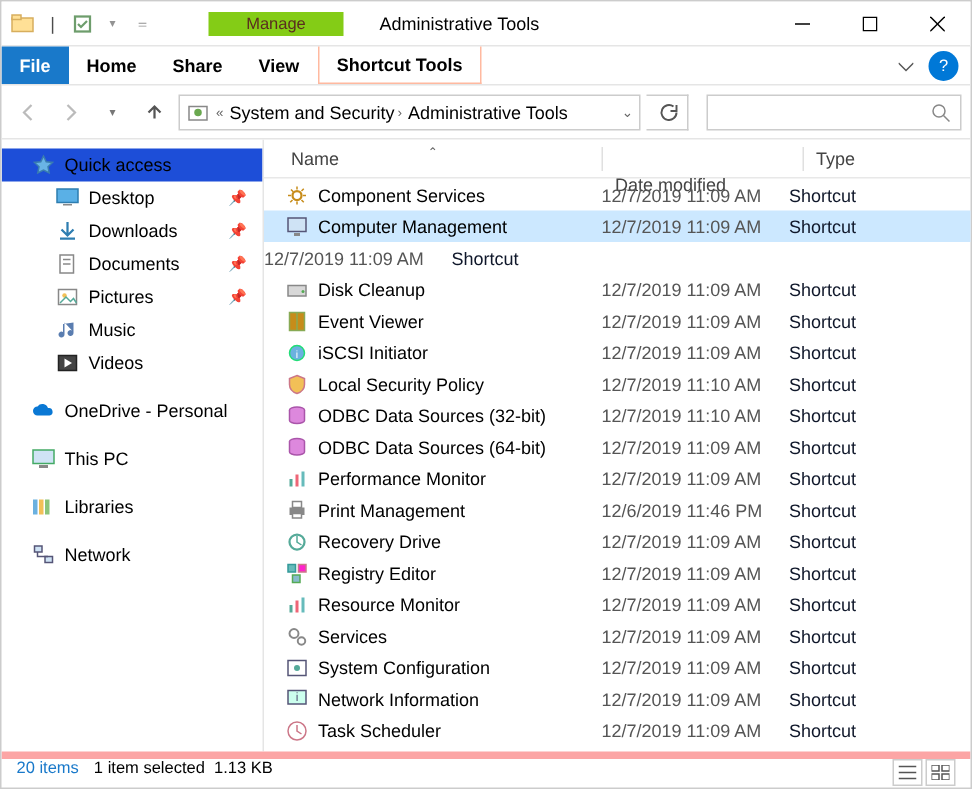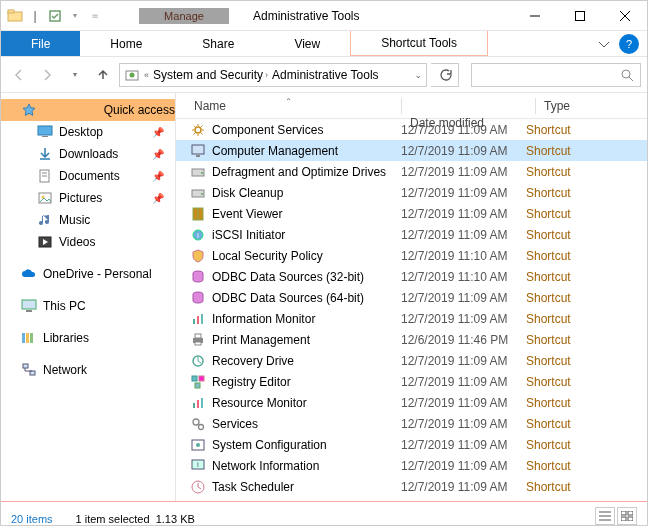--- a/index.html
+++ b/index.html
@@ -1,61 +1,61 @@
 <!DOCTYPE html>
 <html><head>
 <meta charset="utf-8">
 <style>
 * { box-sizing: border-box; margin: 0; padding: 0; font-family: "Segoe UI", sans-serif; user-select: none; }
 body { width: 648px; height: 526px; background: #fff; overflow: hidden; font-size: 12px; color: #000; display: flex; flex-direction: column; border: 1px solid #ccc; }
 .titlebar { height: 30px; display: flex; align-items: center; background: #fff; border-bottom: 1px solid #e5e5e5; }
 .qat { display: flex; align-items: center; padding: 0 6px; gap: 4px; }
 .qat .qat-icon { width: 16px; height: 16px; display: inline-flex; align-items: center; justify-content: center; opacity: .7; }
-.context-tab-header { height: 16px; background: #a3a3a3; display: flex; align-items: center; justify-content: center; color: #5a2d1f; font-size: 11px; margin-left: 30px; width: 90px; }
+.context-tab-header { height: 16px; background: #84cc16; display: flex; align-items: center; justify-content: center; color: #5a2d1f; font-size: 11px; margin-left: 30px; width: 90px; }
 .title { flex: 1; text-align: left; padding-left: 24px; font-size: 12px; }
 .win-controls { display: flex; }
 .win-controls div { width: 45px; height: 30px; display: flex; align-items: center; justify-content: center; }
 .titleline { display: flex; flex-direction: column; }
 .ribbon-row { height: 26px; display: flex; align-items: stretch; border-bottom: 1px solid #e5e5e5; }
-.ribbon-tab { padding: 0 30px; display: flex; align-items: center; font-size: 12px; }
+.ribbon-tab { padding: 0 12px; display: flex; align-items: center; font-size: 12px; font-weight: bold; }
 .ribbon-tab.file { background: #1979ca; color: #fff; }
 .ribbon-tab.context { border: 1px solid #ffb9a0; border-top: none; }
 .ribbon-spacer { flex: 1; }
 .ribbon-expand { width: 30px; display: flex; align-items: center; justify-content: center; color: #555; }
 .help { width: 20px; height: 20px; border-radius: 50%; background: #0078d7; color: #fff; font-size: 11px; display: flex; align-items: center; justify-content: center; margin: 3px 8px 0 0; }
 .nav-row { height: 36px; display: flex; align-items: center; padding: 0 6px; gap: 4px; border-bottom: 1px solid #e5e5e5; }
 .nav-btn { width: 24px; height: 24px; display: flex; align-items: center; justify-content: center; color: #777; }
 .nav-btn.disabled { color: #ccc; }
 .address { flex: 1; height: 24px; border: 1px solid #ccc; display: flex; align-items: center; padding: 0 4px; gap: 4px; font-size: 12px; }
 .crumb { display: flex; align-items: center; gap: 2px; }
 .crumb .sep { color: #666; font-size: 9px; }
 .refresh { width: 28px; height: 24px; display: flex; align-items: center; justify-content: center; border: 1px solid #ccc; border-left: none; }
 .search { width: 170px; height: 24px; border: 1px solid #ccc; margin-left: 8px; display: flex; align-items: center; padding: 0 6px; color: #999; justify-content: flex-end; }
 .main { flex: 1; display: flex; overflow: hidden; }
 .sidebar { width: 175px; border-right: 1px solid #e5e5e5; padding: 6px 0; overflow-y: auto; }
 .side-item { height: 22px; display: flex; align-items: center; padding-left: 20px; gap: 6px; font-size: 12px; }
-.side-item.active { background: #fdba74; justify-content: space-between; }
+.side-item.active { background: #1d4ed8; }
 .side-item .pin { margin-left: auto; margin-right: 10px; color: #666; font-size: 10px; }
 .side-item.indent { padding-left: 36px; }
 .side-icon { width: 16px; height: 16px; display: inline-flex; align-items: center; justify-content: center; font-size: 12px; }
 .side-gap { height: 10px; }
 .listarea { flex: 1; display: flex; flex-direction: column; overflow: hidden; }
 .cols { height: 26px; display: flex; align-items: center; border-bottom: 1px solid #e8e8e8; color: #444; font-size: 12px; }
 .col-name { width: 225px; padding-left: 18px; position: relative; }
 .col-name .sort { position: absolute; left: 50%; top: -2px; transform: translateX(-50%); font-size: 8px; color: #666; }
 .col-date { width: 125px; margin-top: 35px; }
 .col-type { flex: 1; }
 .rows { flex: 1; overflow-y: auto; overflow-x: auto; }
 .row { height: 21px; display: flex; align-items: center; font-size: 12px; }
 .row.selected { background: #cce8ff; }
 .row .c-name { width: 225px; display: flex; align-items: center; gap: 6px; padding-left: 14px; white-space: nowrap; overflow: hidden; text-overflow: ellipsis; }
 .row .c-date { width: 125px; color: #555; }
-.row .c-type { flex: 1; color: #a16207; }
+.row .c-type { flex: 1; color: #0f172a; }
 .ficon { width: 16px; height: 16px; display: inline-flex; align-items: center; justify-content: center; flex-shrink: 0; }
-.statusbar { height: 24px; border-top: 1px solid #fca5a5; display: flex; align-items: flex-end; padding: 0 10px; gap: 23px; font-size: 11px; color: #1979ca; }
+.statusbar { height: 24px; border-top: 5px solid #fca5a5; display: flex; align-items: flex-start; padding: 0 10px; gap: 10px; font-size: 11px; color: #1979ca; }
 .statusbar .views { margin-left: auto; display: flex; gap: 2px; }
 .statusbar .views div { width: 20px; height: 18px; border: 1px solid #ccc; display: flex; align-items: center; justify-content: center; color: #555; }
 svg { display: block; }
 .col-sep { width: 1px; height: 16px; background: #e0e0e0; margin-right: 8px; }
 </style>
 </head>
 <body>
 
 <div class="titleline">
 <div class="titlebar">
@@ -308,29 +308,20 @@
                 <rect x="2" y="2" width="12" height="9" fill="#cfe3f5" stroke="#557"></rect>
                 <rect x="6" y="12" width="4" height="2" fill="#888"></rect>
               </svg>
             </span>
             <span>Computer Management</span>
           </div>
           <div class="c-date">12/7/2019 11:09 AM</div>
           <div class="c-type">Shortcut</div>
         </div>
         <div class="row">
-          <div class="c-name">
-            <span class="ficon">
-              <svg width="16" height="16">
-                <rect x="2" y="5" width="12" height="7" fill="#d8d8d8" stroke="#888"></rect>
-                <circle cx="12" cy="9" r="1" fill="#5a5"></circle>
-              </svg>
-            </span>
-            <span>Defragment and Optimize Drives</span>
-          </div>
           <div class="c-date">12/7/2019 11:09 AM</div>
           <div class="c-type">Shortcut</div>
         </div>
         <div class="row">
           <div class="c-name">
             <span class="ficon">
               <svg width="16" height="16">
                 <rect x="2" y="5" width="12" height="7" fill="#d8d8d8" stroke="#888"></rect>
                 <circle cx="12" cy="9" r="1" fill="#5a5"></circle>
               </svg>
@@ -406,21 +397,21 @@
         </div>
         <div class="row">
           <div class="c-name">
             <span class="ficon">
               <svg width="16" height="16">
                 <rect x="3" y="8" width="2" height="5" fill="#5a9"></rect>
                 <rect x="7" y="5" width="2" height="8" fill="#e67"></rect>
                 <rect x="11" y="3" width="2" height="10" fill="#6bb"></rect>
               </svg>
             </span>
-            <span>Information Monitor</span>
+            <span>Performance Monitor</span>
           </div>
           <div class="c-date">12/7/2019 11:09 AM</div>
           <div class="c-type">Shortcut</div>
         </div>
         <div class="row">
           <div class="c-name">
             <span class="ficon">
               <svg width="16" height="16">
                 <rect x="3" y="6" width="10" height="5" fill="#888"></rect>
                 <rect x="5" y="2" width="6" height="4" fill="#fff" stroke="#888"></rect>

